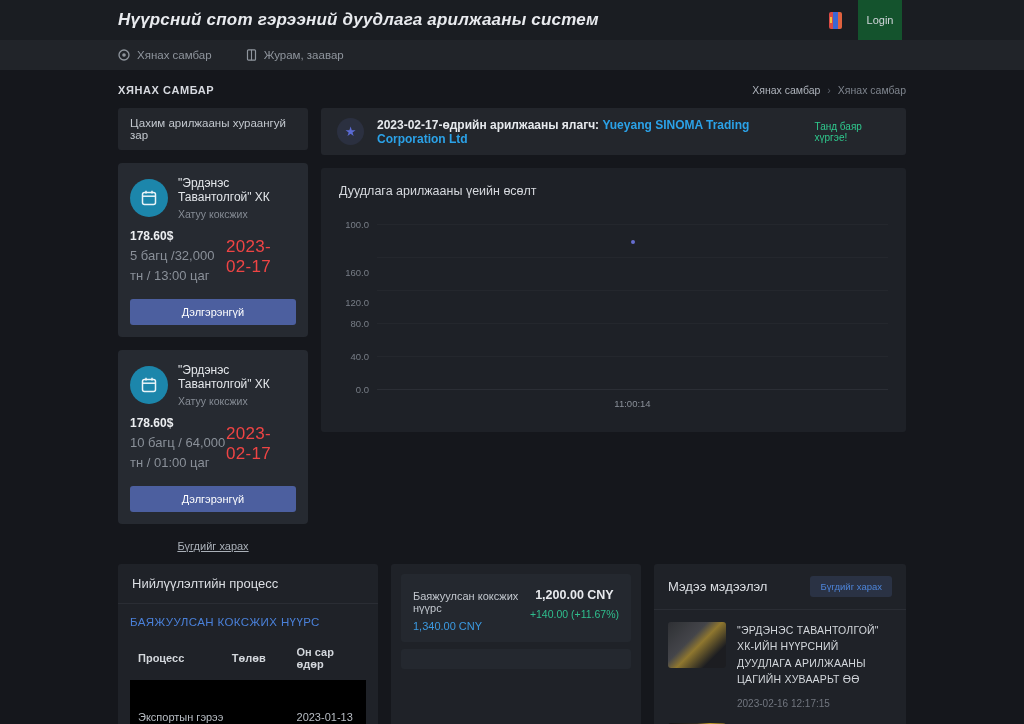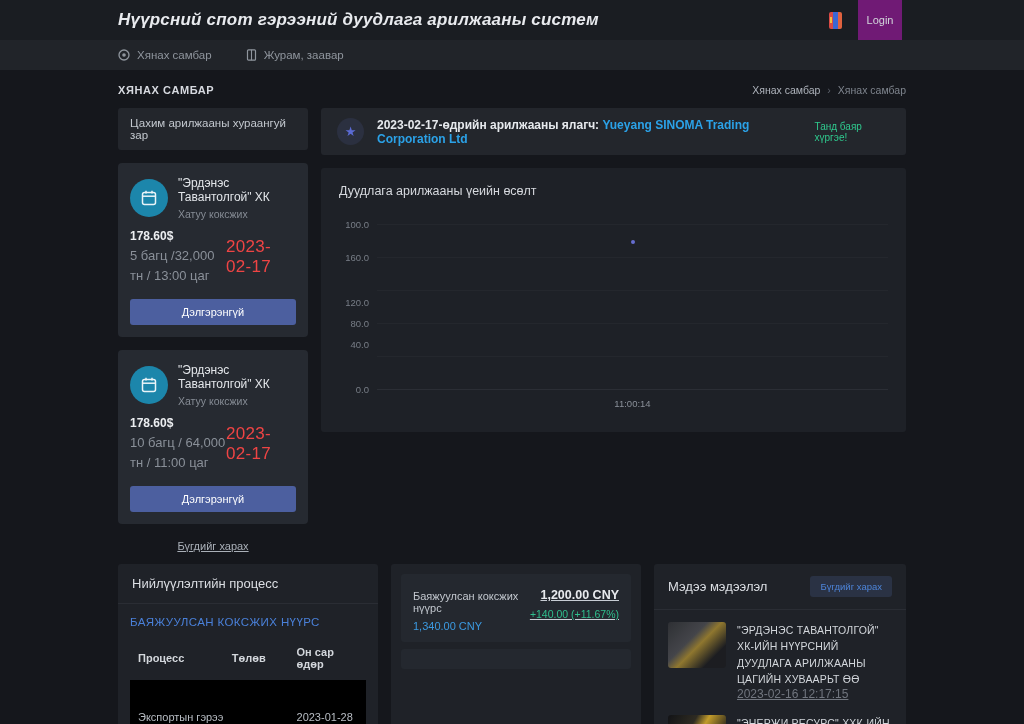--- a/index.html
+++ b/index.html
@@ -23,21 +23,21 @@
   .topbar-right { margin-left: auto; display: flex; align-items: center; height: 100%; }
   .flag {
     width: 13px; height: 17px; border-radius: 2px; overflow: hidden;
     display: flex; margin-right: 16px;
   }
   .flag .st1 { flex: 1; background: #d84a45; position: relative; }
   .flag .st1:after { content:""; position:absolute; left:1px; top:5px; width:2px; height:6px; background:#f2c33d; }
   .flag .st2 { flex: 1; background: #3a67d4; }
   .flag .st3 { flex: 1; background: #e0623f; }
   .login-btn {
-    height: 100%; width: 44px; background: #701a75; border: none;
+    height: 100%; width: 44px; background: #14532d; border: none;
     color: #d2d6db; font-size: 11px; cursor: pointer;
     font-family: "Liberation Sans", sans-serif;
     margin-right: 122px;
   }
 
   
   .navbar { height: 30px; background: #212429; display: flex; align-items: center; }
   .navbar-inner { margin-left: 118px; display: flex; gap: 34px; }
   .nav-item { display: flex; align-items: center; gap: 7px; color: #8f959d; font-size: 11.5px; cursor: pointer; }
   .nav-item svg { display: block; }
@@ -126,37 +126,37 @@
 
   
   .products-body { padding: 10px 10px 14px 10px; min-height: 228px; }
   .prod-item { background: #24282f; border-radius: 3px; padding: 10px 12px; margin-bottom: 7px; display: flex; }
   .prod-left { flex: 1; min-width: 0; }
   .prod-line1 { font-size: 11.5px; font-weight: bold; cursor: pointer; }
   .prod-date { color: #d9823f; text-decoration: underline; }
   .prod-num { color: #e3e6ea; text-decoration: underline; }
   .prod-name { font-size: 11px; color: #c3c8cf; margin-top: 6px; }
   .prod-start { font-size: 11px; color: #3b9ae1; margin-top: 6px; }
-  .prod-right { text-align: right; flex: none; padding-left: 6px; text-decoration: underline; }
+  .prod-right { text-align: center; flex: none; padding-left: 6px; }
   .prod-price { font-size: 12.5px; font-weight: bold; color: #e8eaee; margin-top: 4px; }
   .prod-change { font-size: 10.5px; color: #2fbf8e; margin-top: 6px; }
 
   
   .news-viewall {
     margin-left: auto; background: #2a3244; color: #4d84d8; border: none;
     font-size: 9.5px; padding: 5px 10px; border-radius: 3px; cursor: pointer;
     font-family: "Liberation Sans", sans-serif;
   }
   .news-body { padding: 12px 14px 10px 14px; }
   .news-item { display: flex; gap: 11px; margin-bottom: 14px; cursor: pointer; }
   .news-thumb { width: 58px; height: 46px; border-radius: 3px; flex: none; }
   .thumb-0 { background: linear-gradient(135deg,#2e3034 0%,#44454a 38%,#8f772f 52%,#1c1d21 78%); }
   .thumb-1 { background: linear-gradient(120deg,#121316 0%,#2e2b22 35%,#c29c2b 50%,#17181b 82%); }
   .news-title { font-size: 10.5px; color: #d3d7dc; line-height: 1.55; letter-spacing: .2px; }
-  .news-time { font-size: 12px; color: #71767f; margin-top: 0; text-decoration: underline; }
+  .news-time { font-size: 10px; color: #71767f; margin-top: 11px; }
 </style>
 </head>
 <body>
 
 <div class="topbar">
   <div class="topbar-inner">
     <div class="app-title">Нүүрсний спот гэрээний дуудлага арилжааны систем</div>
     <div class="topbar-right">
       <div class="flag">
         <div class="st1"></div>
@@ -243,21 +243,21 @@
               </svg>
           </div>
           <div class="card-titles">
             <div class="t">"Эрдэнэс Тавантолгой" ХК</div>
             <div class="s">Хатуу коксжих</div>
           </div>
         </div>
         <div class="card-mid">
           <div>
             <div class="card-price">178.60$</div>
-            <div class="card-detail">10 багц / 64,000 тн / 11:00 цаг</div>
+            <div class="card-detail">10 багц / 64,000 тн / 01:00 цаг</div>
           </div>
           <div class="card-date">2023-02-17</div>
         </div>
         <button class="card-btn">Дэлгэрэнгүй</button>
       </div>
 
       <a class="view-all-link">Бүгдийг харах</a>
     </div>
 
     <div>
@@ -268,24 +268,24 @@
           <span>2023-02-17-өдрийн арилжааны ялагч:</span>
           <span class="announce-winner">Yueyang SINOMA Trading Corporation Ltd</span>
         </div>
         <div class="announce-congrats">Танд баяр хүргэе!</div>
       </div>
 
       <div class="chart-panel">
         <div class="chart-title">Дуудлага арилжааны үеийн өсөлт</div>
         <div class="plot-wrap">
           <span class="ytick" style="top:0">100.0</span>
-          <span class="ytick" style="top:33px">160.0</span>
+          <span class="ytick" style="top:48px">160.0</span>
           <span class="ytick" style="top:78px">120.0</span>
           <span class="ytick" style="top:99px">80.0</span>
-          <span class="ytick" style="top:120px">40.0</span>
+          <span class="ytick" style="top:132px">40.0</span>
           <span class="ytick" style="top:165px">0.0</span>
           <div class="gridline" style="top:0"></div>
           <div class="gridline" style="top:33px"></div>
           <div class="gridline" style="top:66px"></div>
           <div class="gridline" style="top:99px"></div>
           <div class="gridline" style="top:132px"></div>
           <div class="gridline axis" style="top:165px"></div>
           <div class="datapoint" style="left:50%; top:18px"></div>
           <span class="xtick" style="left:50%">11:00:14</span>
         </div>
@@ -301,21 +301,21 @@
         <div class="process-sub">БАЯЖУУЛСАН КОКСЖИХ НҮҮРС</div>
         <div class="ptable">
           <div class="prow head">
             <span>Процесс</span>
             <span>Төлөв</span>
             <span>Он сар өдөр</span>
           </div>
           <div class="prow body-row">
             <span>Экспортын гэрээ</span>
             <span><span class="badge">Хийгдсэн</span></span>
-            <span>2023-01-28</span>
+            <span>2023-01-13</span>
           </div>
           <div class="prow body-row">
             <span>Гэрээний төлбөр</span>
             <span><span class="badge">Хийгдсэн</span></span>
             <span>2023-01-17</span>
           </div>
 
         </div>
       </div>
     </div>

